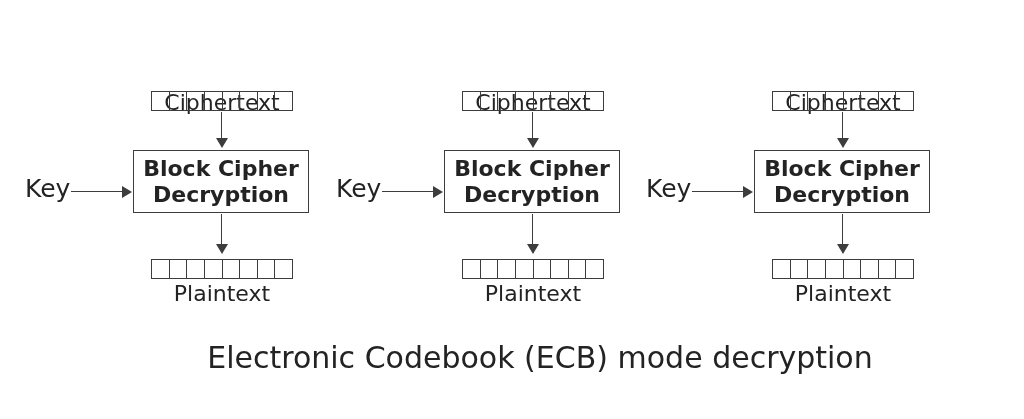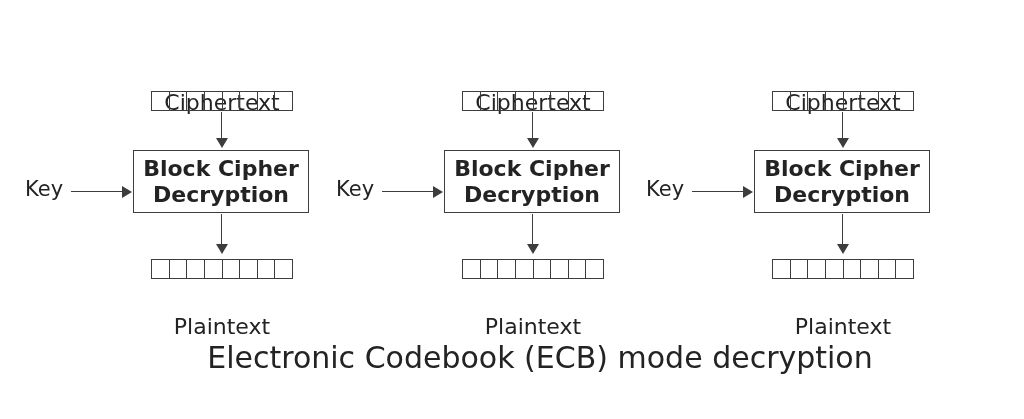--- a/index.html
+++ b/index.html
@@ -25,21 +25,21 @@
   .reg-label {
     position: absolute;
     left: 97px;
     width: 200px;
     text-align: center;
     font-size: 22px;
     line-height: 26px;
     white-space: nowrap;
   }
   .input-label  { top: 0; margin-top: 35px; }
-  .output-label { top: 226px; margin-top: 33px; }
+  .output-label { top: 226px; }
 
   .cells {
     position: absolute;
     left: 126px;
     width: 142px;
     height: 20px;
     display: flex;
     box-sizing: border-box;
   }
   .input-cells  { top: 36px; }
@@ -85,21 +85,21 @@
     font-size: 22px;
     line-height: 26px;
     white-space: nowrap;
   }
 
   .key-label {
     position: absolute;
     left: 0;
     top: 121px;
     width: 44px;
-    font-size: 21px;
+    font-size: 25px;
     line-height: 26px;
     white-space: nowrap;
   }
   .harrow { position: absolute; left: 46px; top: 131px; width: 61px; height: 12px; }
   .harrow .shaft {
     position: absolute; top: 5px; left: 0; right: 9px;
     height: 1px; background: var(--line, #3d3d3d);
   }
   .harrow .head {
     position: absolute; right: 0; top: 0; width: 0; height: 0;

